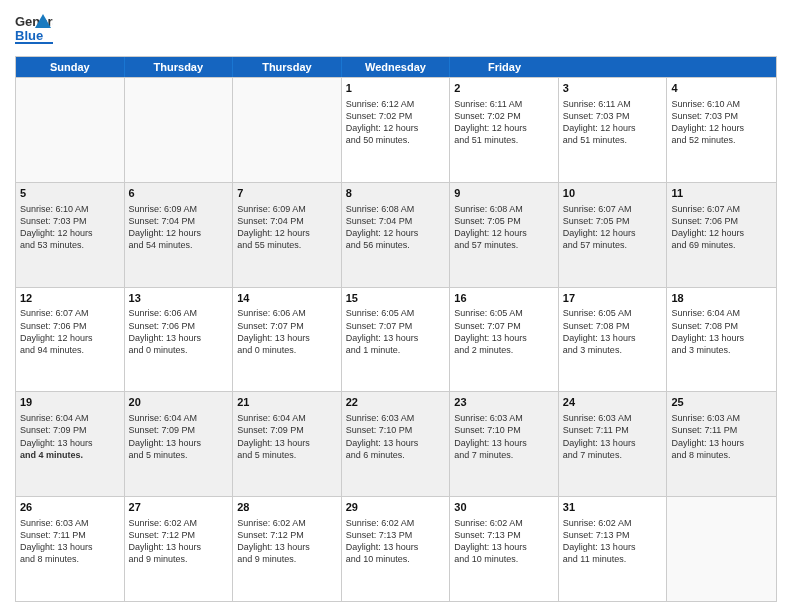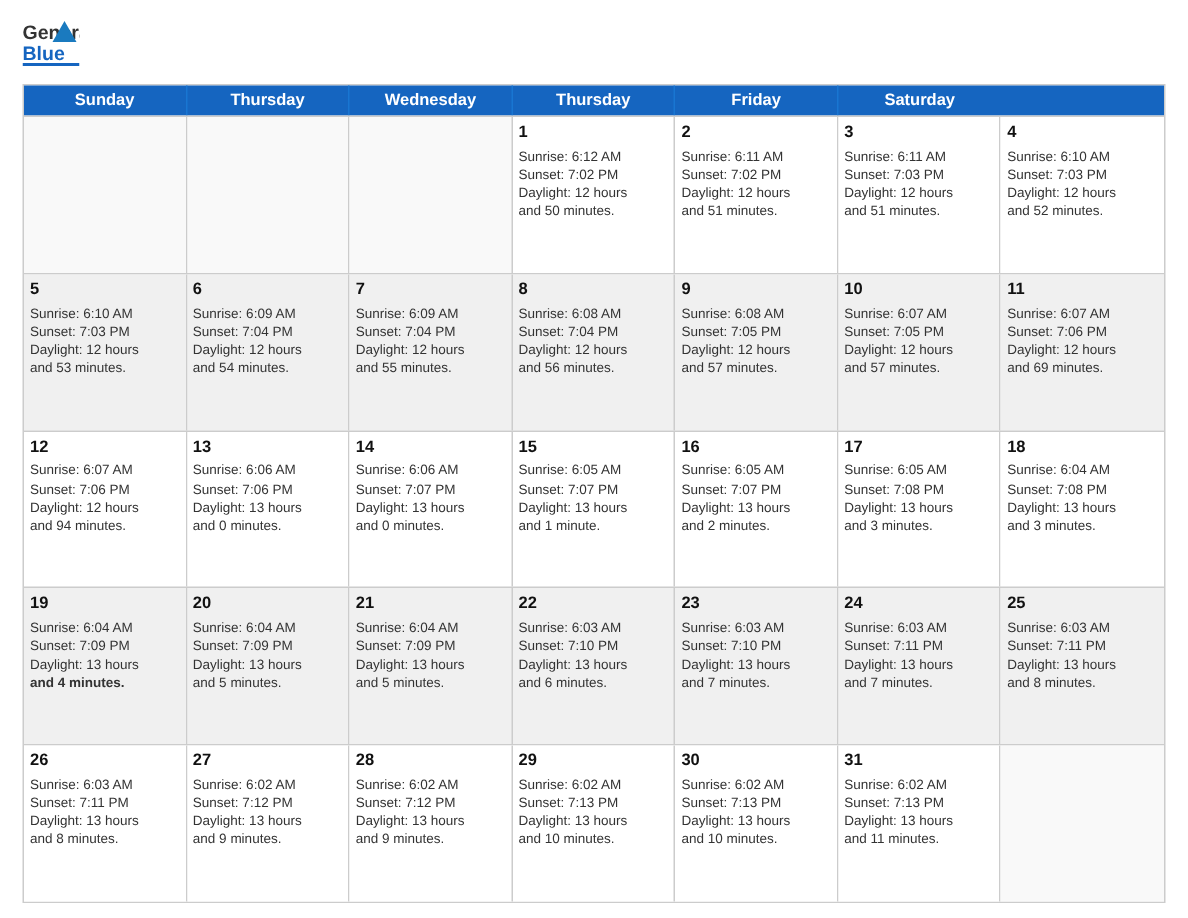--- a/index.html
+++ b/index.html
@@ -107,24 +107,23 @@
     <div class="title-section">
       <div class="month-title"></div>
       <div class="subtitle"></div>
     </div>
   </div>
 
   <div class="calendar">
     <div class="cal-header">
     <div class="cal-header-cell">Sunday</div>
         <div class="cal-header-cell">Thursday</div>
+        <div class="cal-header-cell">Thursday</div>
         <div class="cal-header-cell">Wednesday</div>
-        <div class="cal-header-cell">Thursday</div>
         <div class="cal-header-cell">Friday</div>
-        <div class="cal-header-cell">Saturday</div>
       </div>
     <div class="cal-body">
     <div class="cal-row">
           <div class="cal-cell empty"></div>
           <div class="cal-cell empty"></div>
           <div class="cal-cell empty"></div>
           <div class="cal-cell">
             <span class="day-num">1</span>
             <span style="display: block;">Sunrise: 6:12 AM</span>
             <span style="display: block;">Sunset: 7:02 PM</span>

